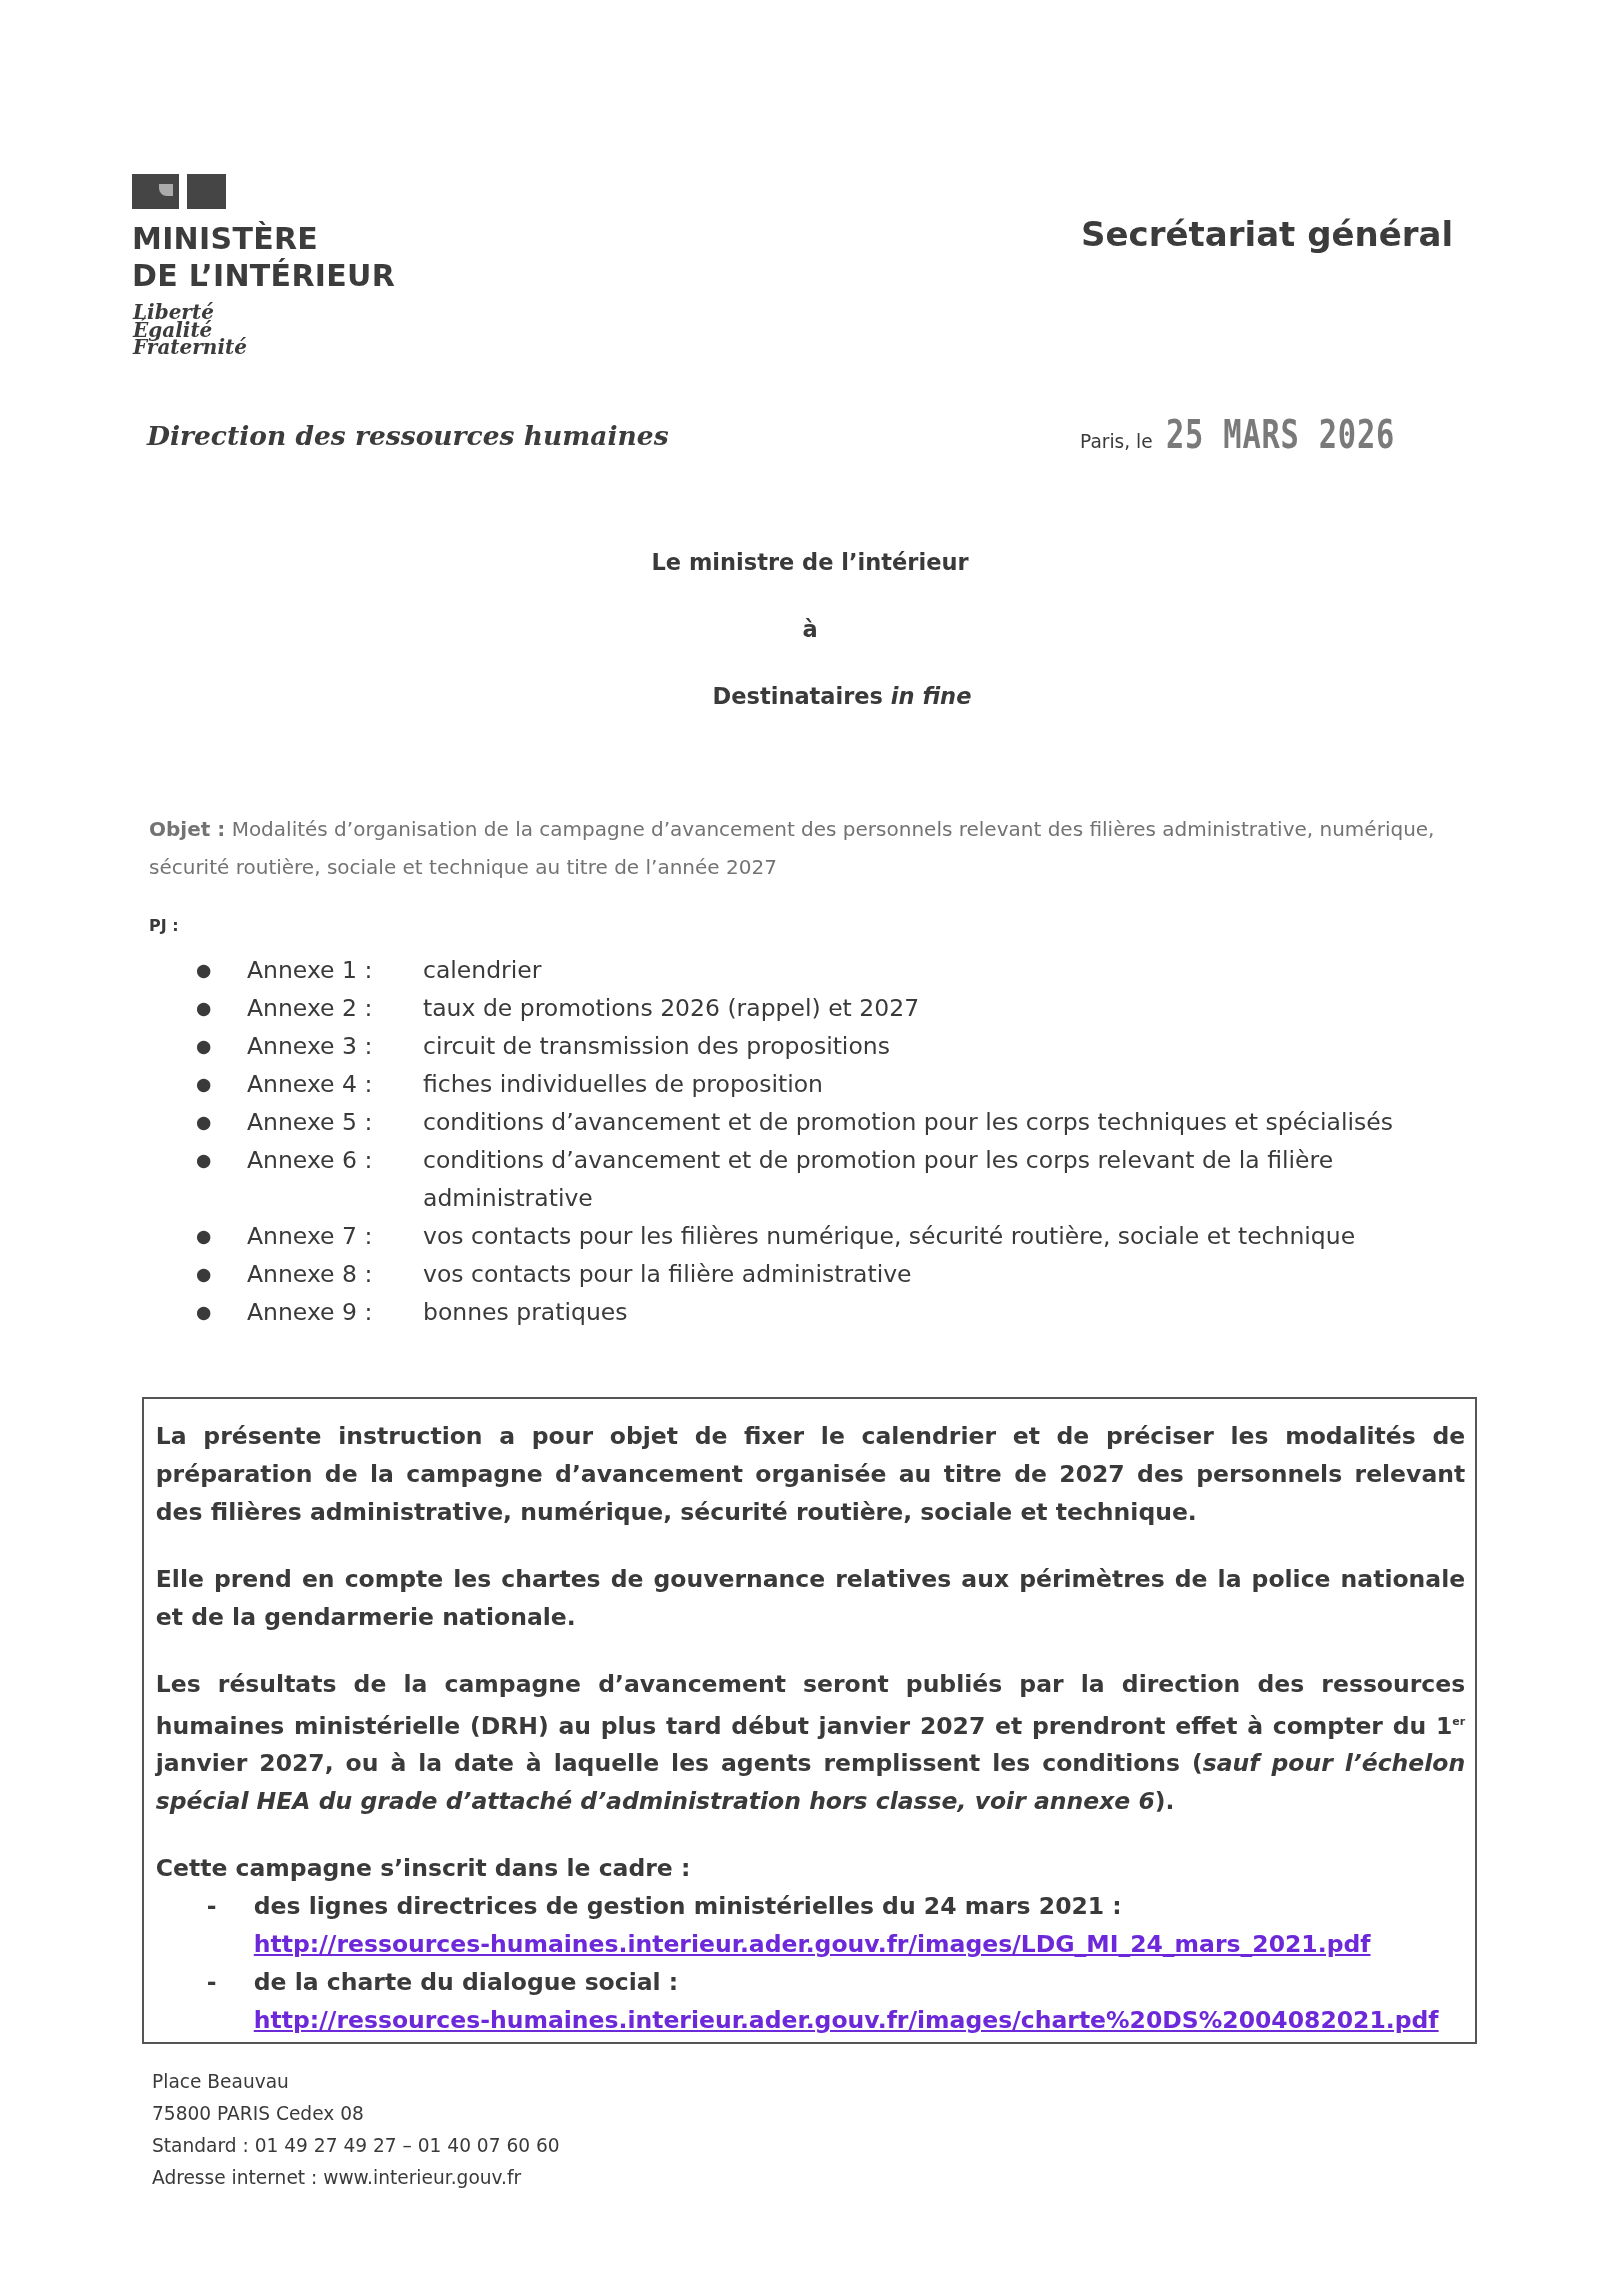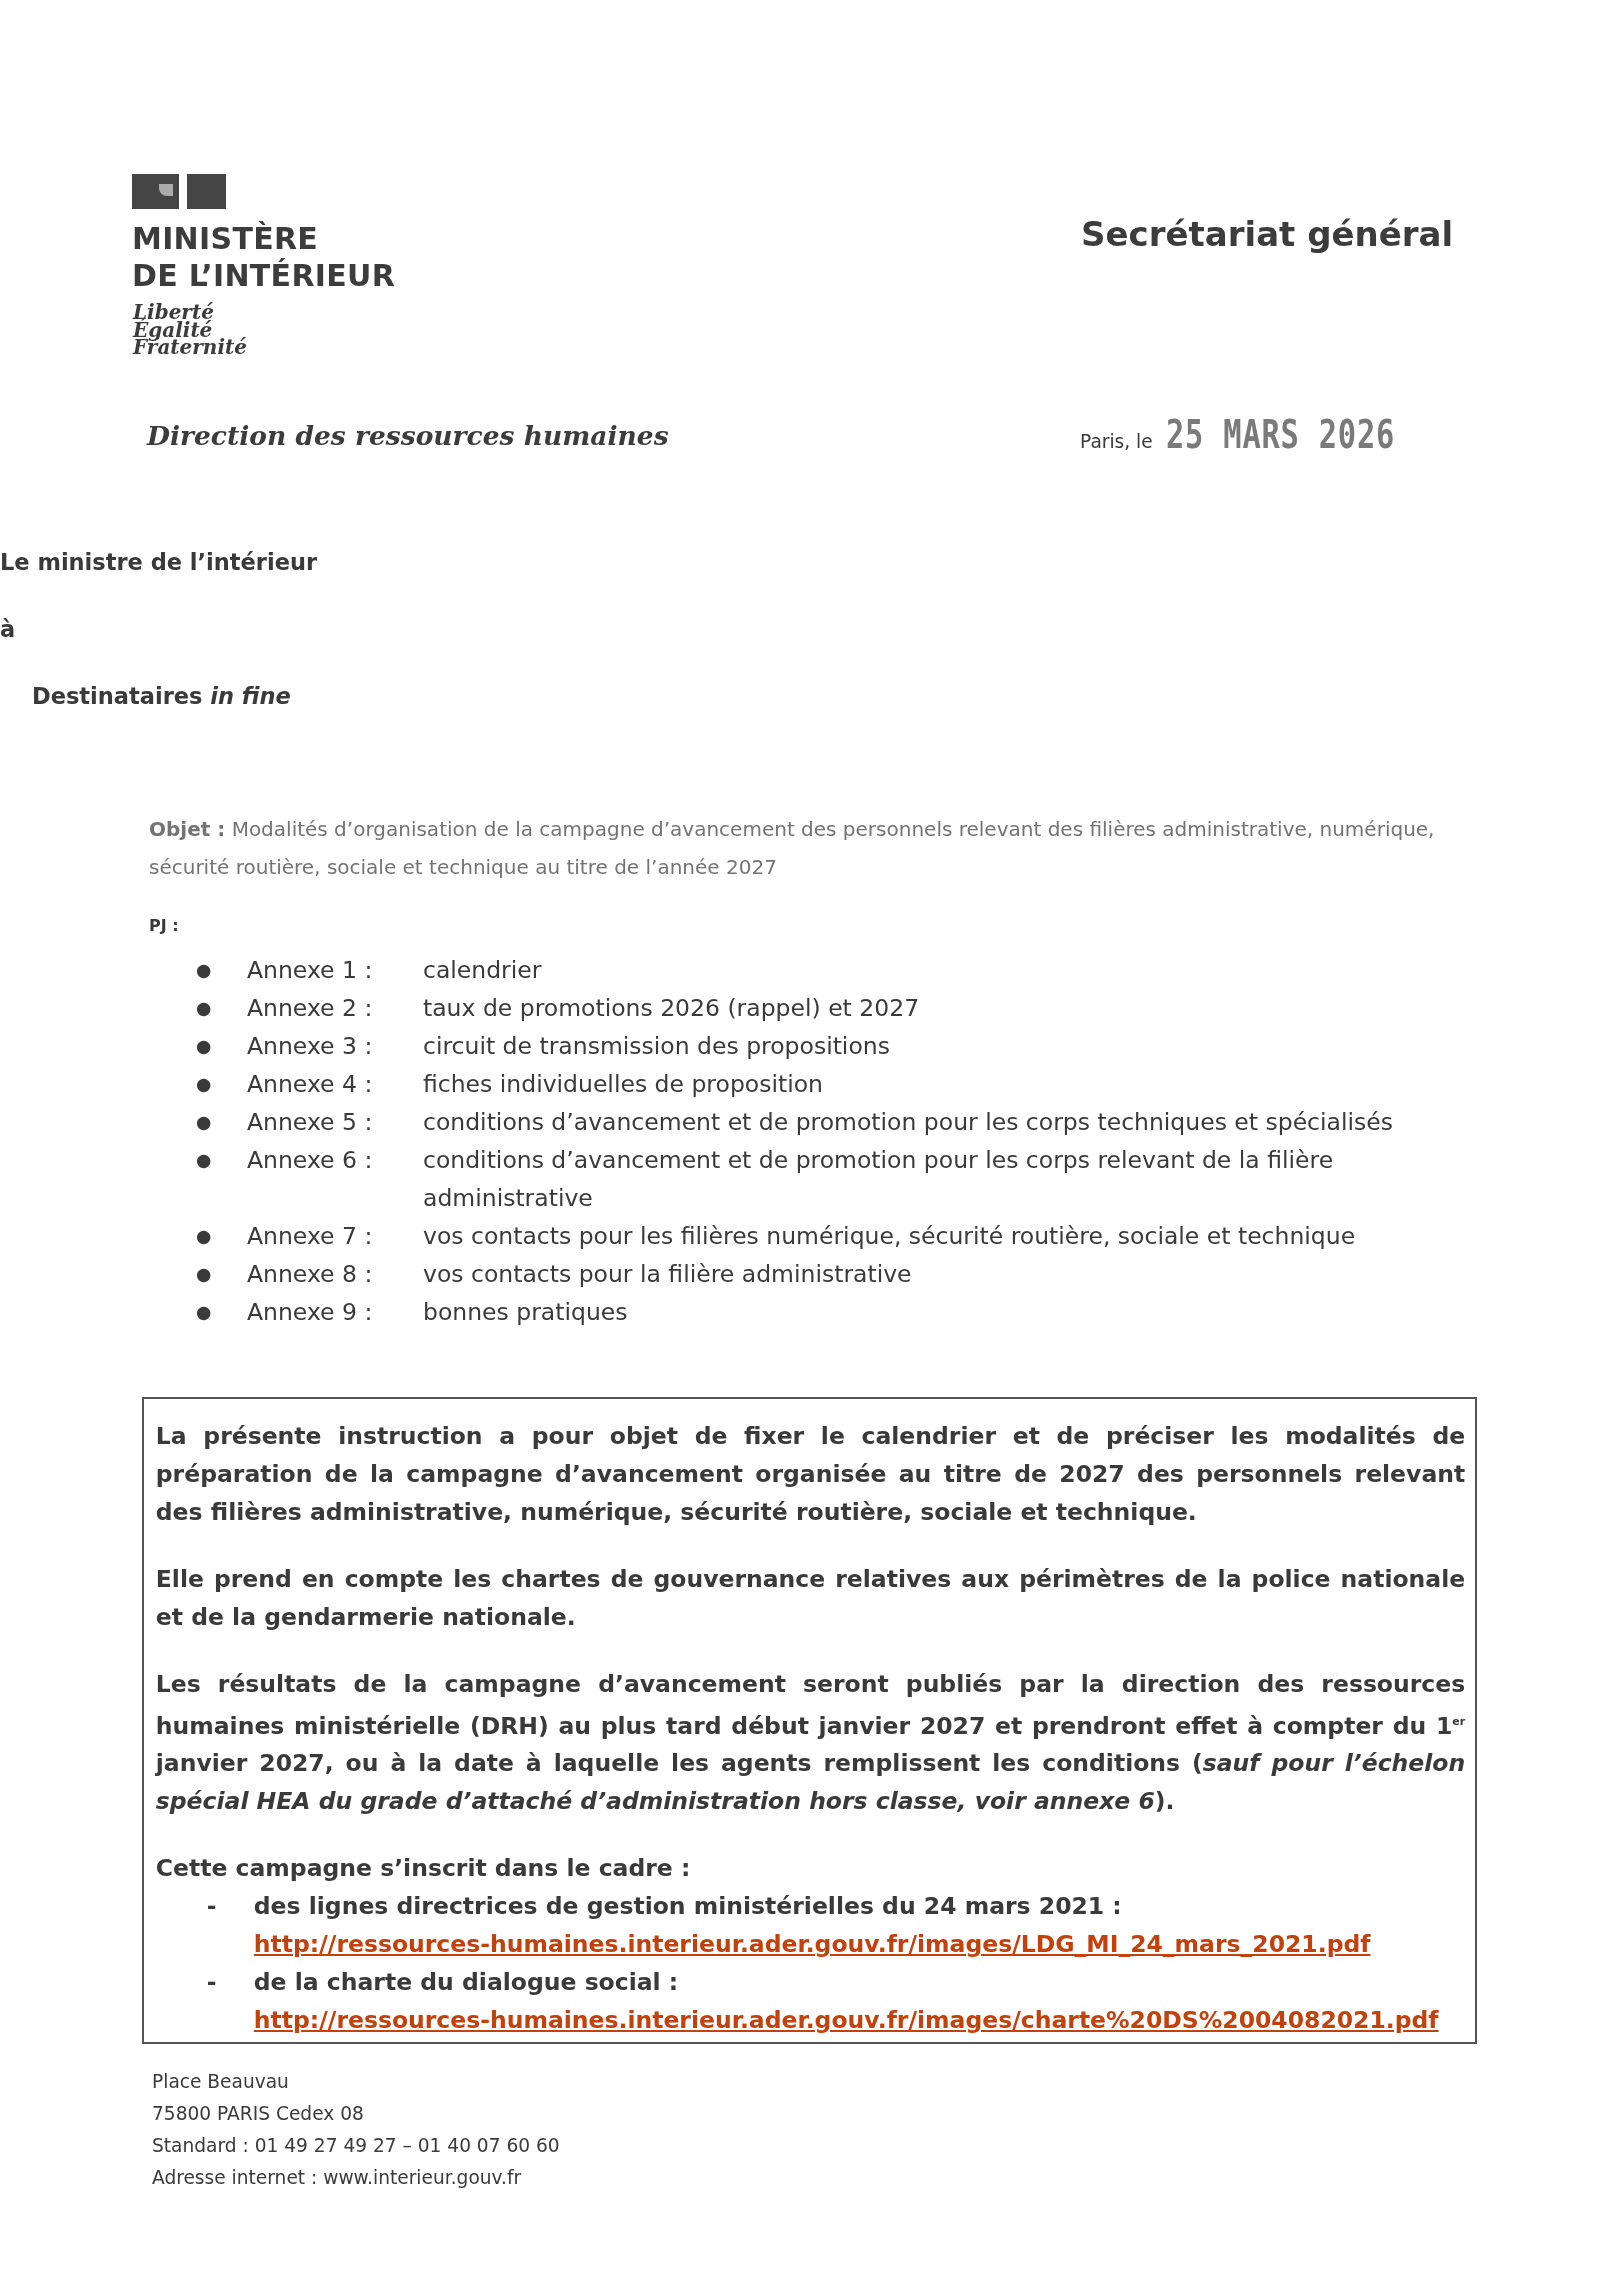--- a/index.html
+++ b/index.html
@@ -35,21 +35,21 @@
     font-size: 26.5px; color: #3c3c3c;
   }
   .date-line { left: 1080px; top: 412px; display: flex; align-items: baseline; gap: 13px; }
   .date-line .lbl { font-size: 18.6px; color: #3a3a3a; }
   .date-line .stamp {
     font-family: "DejaVu Sans Mono", "Liberation Mono", monospace; font-weight: bold;
     font-size: 39px; color: #7a7a7a; letter-spacing: 1px; transform: scaleX(0.78); transform-origin: left;
     display: inline-block;
   }
 
-  .center { left: 0; width: 1620px; text-align: left; font-weight: bold; font-size: 22.5px; color: #3a3a3a; }
+  .center { left: 0; width: 1620px; text-align: center; font-weight: bold; font-size: 22.5px; color: #3a3a3a; }
   .center i { font-weight: bold; }
 
   .object {
     left: 149px; top: 810px; width: 1333px; font-size: 20px; line-height: 38px; color: #737373;
   }
   .object b { font-weight: bold; }
 
   .pj-label { left: 149px; top: 916px; font-size: 16px; font-weight: bold; }
 
   .annex-list { left: 196px; top: 951px; width: 1304px; font-size: 23.5px; line-height: 38px; }
@@ -64,21 +64,21 @@
   }
   .box p {
     margin: 0 0 29px 0; font-weight: bold; font-size: 23.5px; line-height: 38px; text-align: justify;
     color: #3a3a3a;
   }
   .box p i { font-weight: bold; }
   .box sup { font-size: 11px; }
   .frame-list { margin: -29px 0 0 0; padding: 0; list-style: none; }
   .frame-list li { display: flex; font-weight: bold; font-size: 23.5px; line-height: 38px; }
   .frame-list .dash { width: 98px; padding-left: 51px; box-sizing: border-box; flex: none; }
-  .frame-list .link { display: block; text-decoration: underline; color: #c2410c; }
+  .frame-list .link { display: block; text-decoration: underline; color: #6d28d9; }
 
   .footer { left: 152px; top: 2066px; font-size: 18.6px; line-height: 32px; color: #3a3a3a; }
 </style>
 </head>
 <body>
 
 <div class="abs marianne">
   <div class="blk a"></div>
   <div class="blk b"></div>
 </div>

